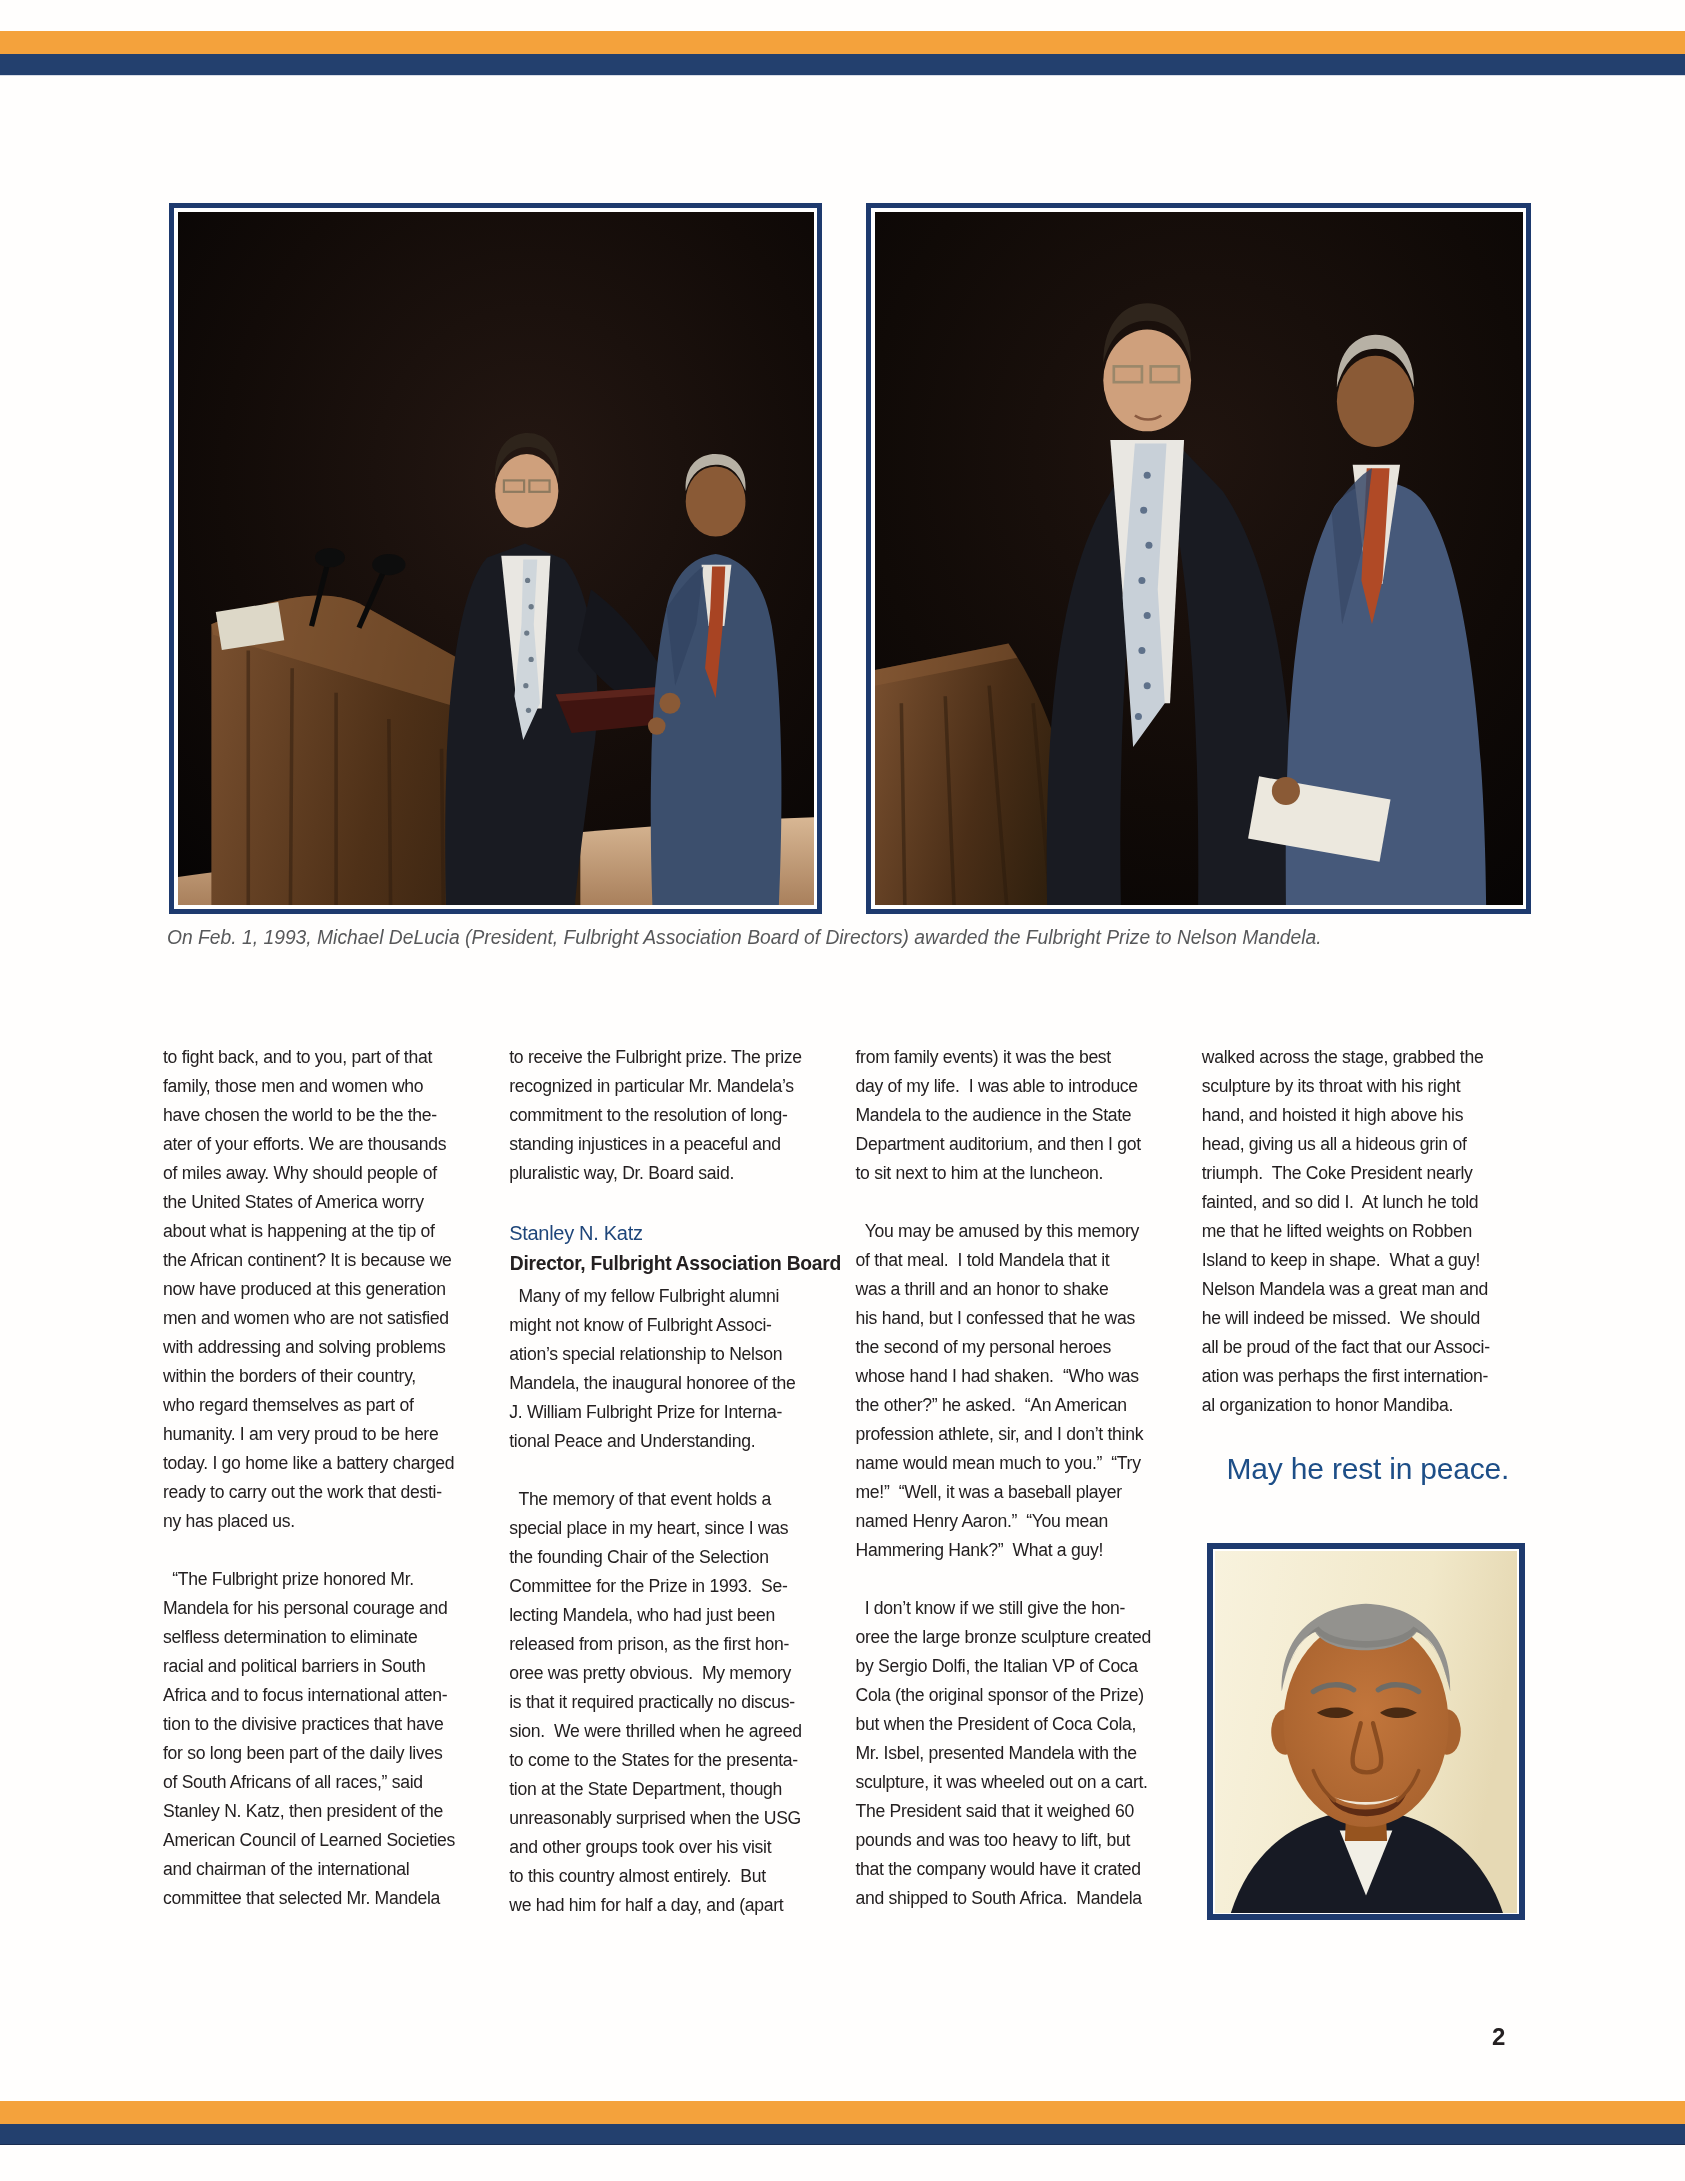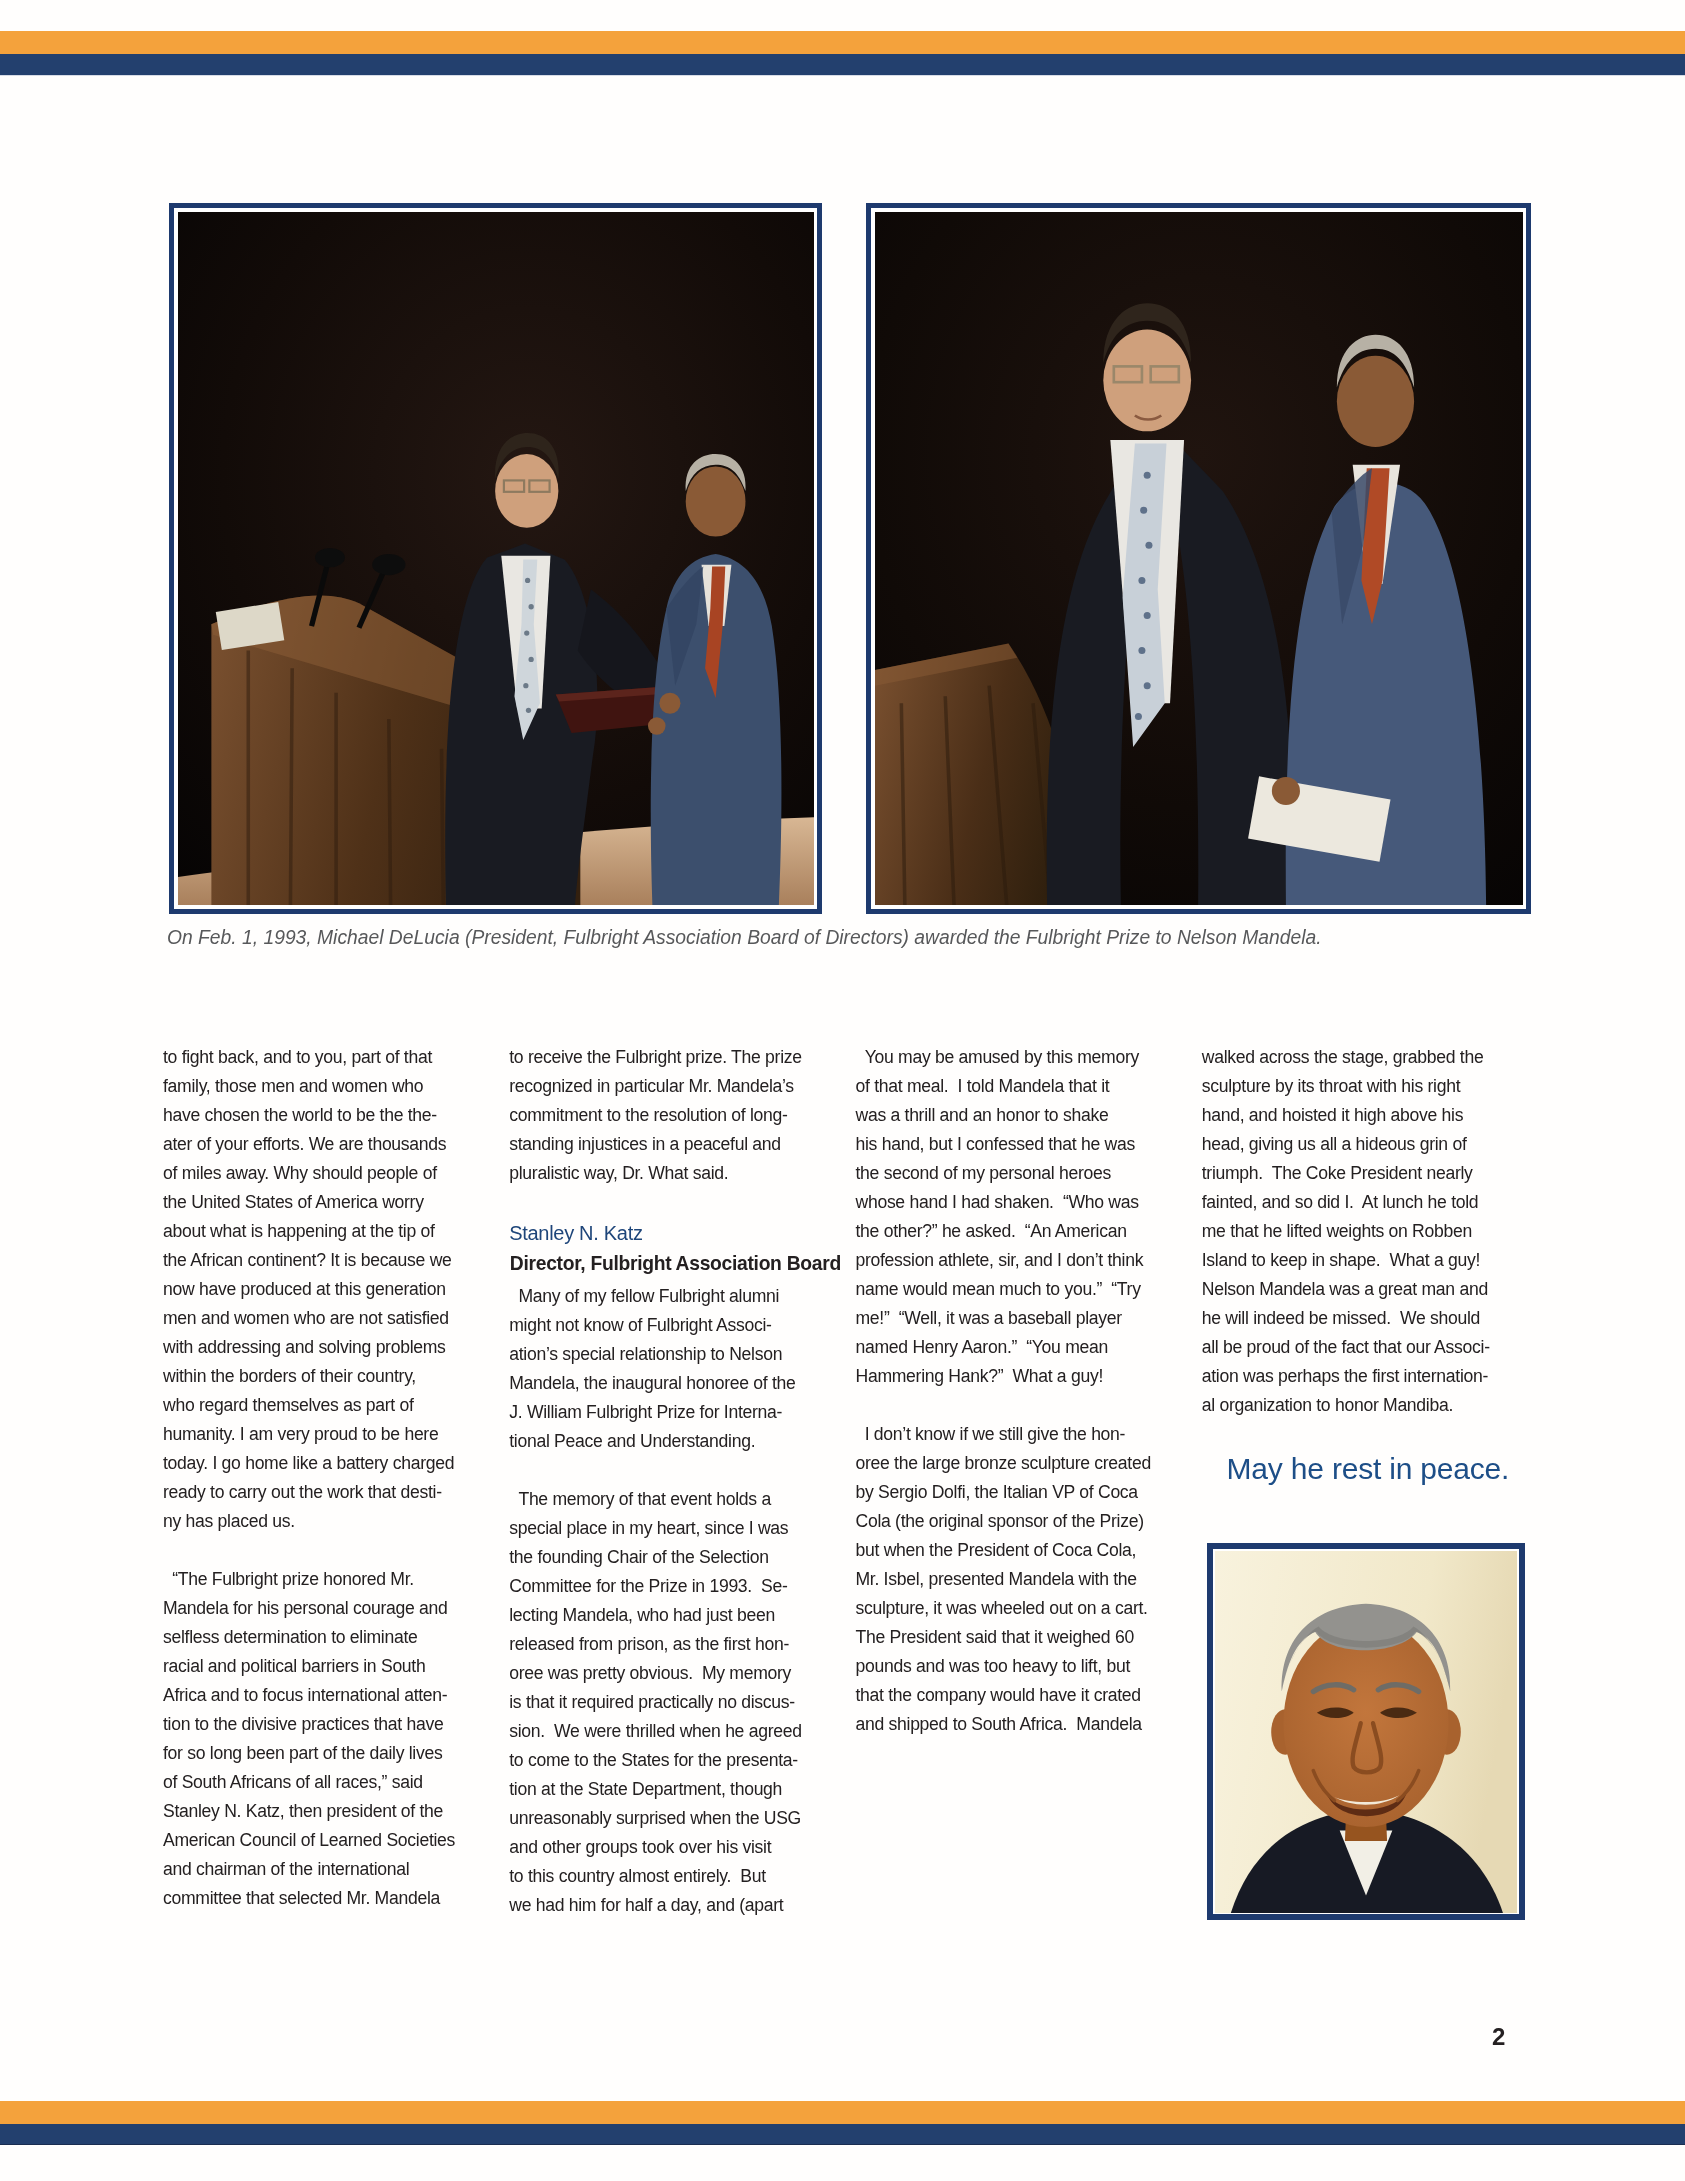--- a/index.html
+++ b/index.html
@@ -192,21 +192,21 @@
 Stanley N. Katz, then president of the
 American Council of Learned Societies
 and chairman of the international
 committee that selected Mr. Mandela</p>
     </div>
     <div class="col">
       <p class="body">to receive the Fulbright prize. The prize
 recognized in particular Mr. Mandela’s
 commitment to the resolution of long-
 standing injustices in a peaceful and
-pluralistic way, Dr. What said.</p>
+pluralistic way, Dr. Board said.</p>
       <h3 class="author-heading">Stanley N. Katz</h3>
       <div class="author-role">Director, Fulbright Association Board</div>
       <p class="body">  Many of my fellow Fulbright alumni
 might not know of Fulbright Associ-
 ation’s special relationship to Nelson
 Mandela, the inaugural honoree of the
 J. William Fulbright Prize for Interna-
 tional Peace and Understanding.</p>
       <p class="body">  The memory of that event holds a
 special place in my heart, since I was
@@ -218,20 +218,25 @@
 is that it required practically no discus-
 sion.  We were thrilled when he agreed
 to come to the States for the presenta-
 tion at the State Department, though
 unreasonably surprised when the USG
 and other groups took over his visit
 to this country almost entirely.  But
 we had him for half a day, and (apart</p>
     </div>
     <div class="col">
+      <p class="body">from family events) it was the best
+day of my life.  I was able to introduce
+Mandela to the audience in the State
+Department auditorium, and then I got
+to sit next to him at the luncheon.</p>
       <p class="body">  You may be amused by this memory
 of that meal.  I told Mandela that it
 was a thrill and an honor to shake
 his hand, but I confessed that he was
 the second of my personal heroes
 whose hand I had shaken.  “Who was
 the other?” he asked.  “An American
 profession athlete, sir, and I don’t think
 name would mean much to you.”  “Try
 me!”  “Well, it was a baseball player

